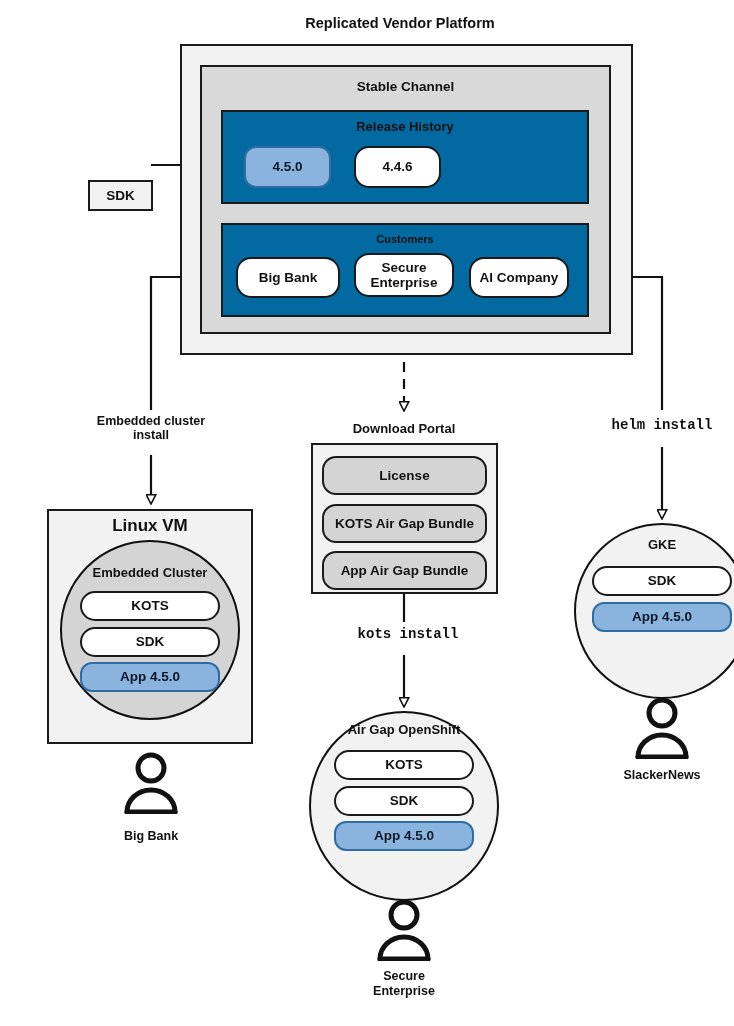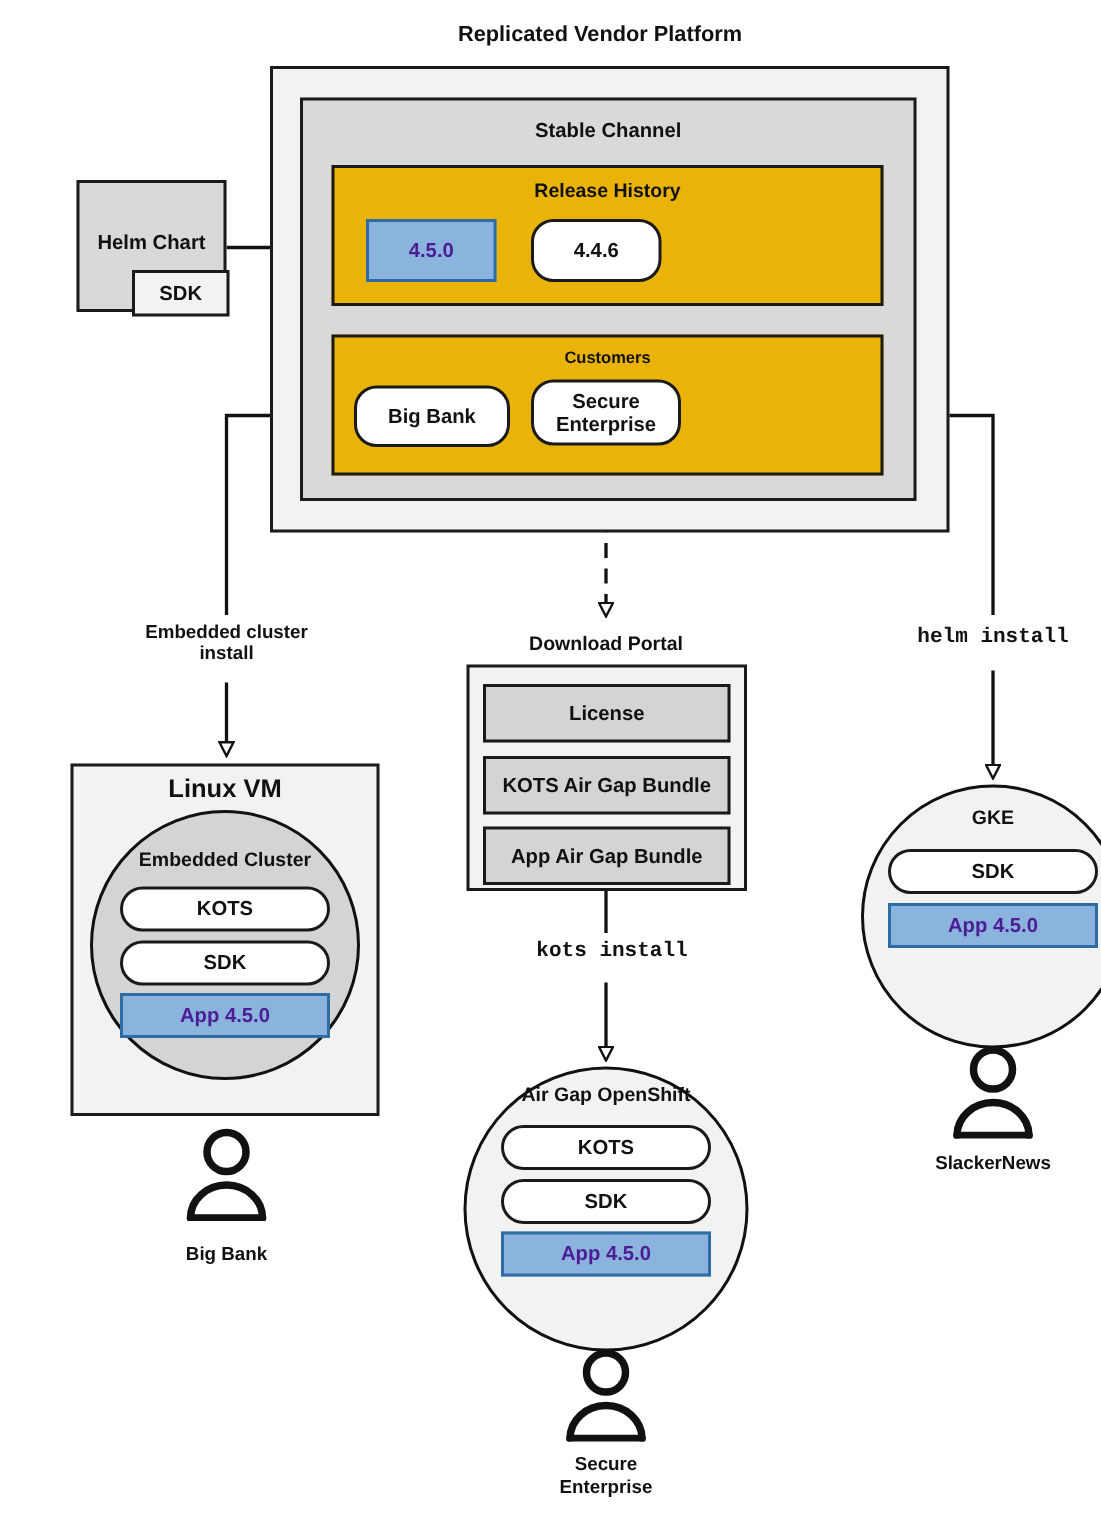--- a/index.html
+++ b/index.html
@@ -12,23 +12,23 @@
   .bx{position:absolute;box-sizing:border-box;border:2px solid #1a1a1a;
       display:flex;align-items:center;justify-content:center;text-align:center;
       font-weight:bold;line-height:1.12;}
 
   .title{position:absolute;font-weight:bold;text-align:center;line-height:1.15;}
 
   
   .f-white{background:#ffffff;border-radius:15px;}
   .f-l1{background:#f2f2f2;}     
   .f-l2{background:#d9d9d9;}     
-  .f-l3{background:#eab308;}     
-  .f-l4{background:#d4d4d4;}     
-  .f-blue{background:#8ab4dd;border-color:#2e6da4;color:#4c1d95;}
+  .f-l3{background:#0369a1;}     
+  .f-l4{background:#d4d4d4;border-radius:14px;}     
+  .f-blue{background:#8ab4dd;border-color:#2e6da4;color:#0f172a;border-radius:12px;}
 
   .mono{font-family:"Liberation Mono",monospace;font-weight:bold;}
 
   .circle{position:absolute;box-sizing:border-box;border:2.5px solid #111;border-radius:50%;}
 
   .avatar{position:absolute;}
   .caption{position:absolute;font-weight:bold;text-align:center;line-height:1.2;}
 </style>
 </head>
 <body>
@@ -85,24 +85,24 @@
 
   <div class="bx f-white" style="left:203px;top:257px;width:104px;height:41px;font-size:13.5px;">
     <span>Big Bank</span>
   </div>
 
   <div class="bx f-white" style="left:321px;top:253px;width:100px;height:44px;font-size:13.5px;white-space:pre-line;">
     <span style="white-space:pre-line;">Secure
 Enterprise</span>
   </div>
 
+  <div class="bx f-white" style="left:436px;top:257px;width:100px;height:41px;font-size:13.5px;">
+    <span>AI Company</span>
+  </div>
 
-  <div class="bx f-l2" style="left:18px;top:120px;width:100px;height:88px;align-items:flex-start;justify-content:center;">
-    <span style="font-size:13.5px;margin-top:32px;">Helm Chart</span>
-  </div>
   <div class="bx f-l1" style="left:55px;top:180px;width:65px;height:31px;font-size:13.5px;">
     <span>SDK</span>
   </div>
 
   <div class="title" style="left:38px;top:414px;width:160px;font-size:12.5px;white-space:pre-line;">Embedded cluster
 install</div>
 
   <div class="title mono" style="left:549px;top:417px;width:160px;font-size:14px;">helm install</div>
 
   <div class="title mono" style="left:295px;top:626px;width:160px;font-size:14px;">kots install</div>

